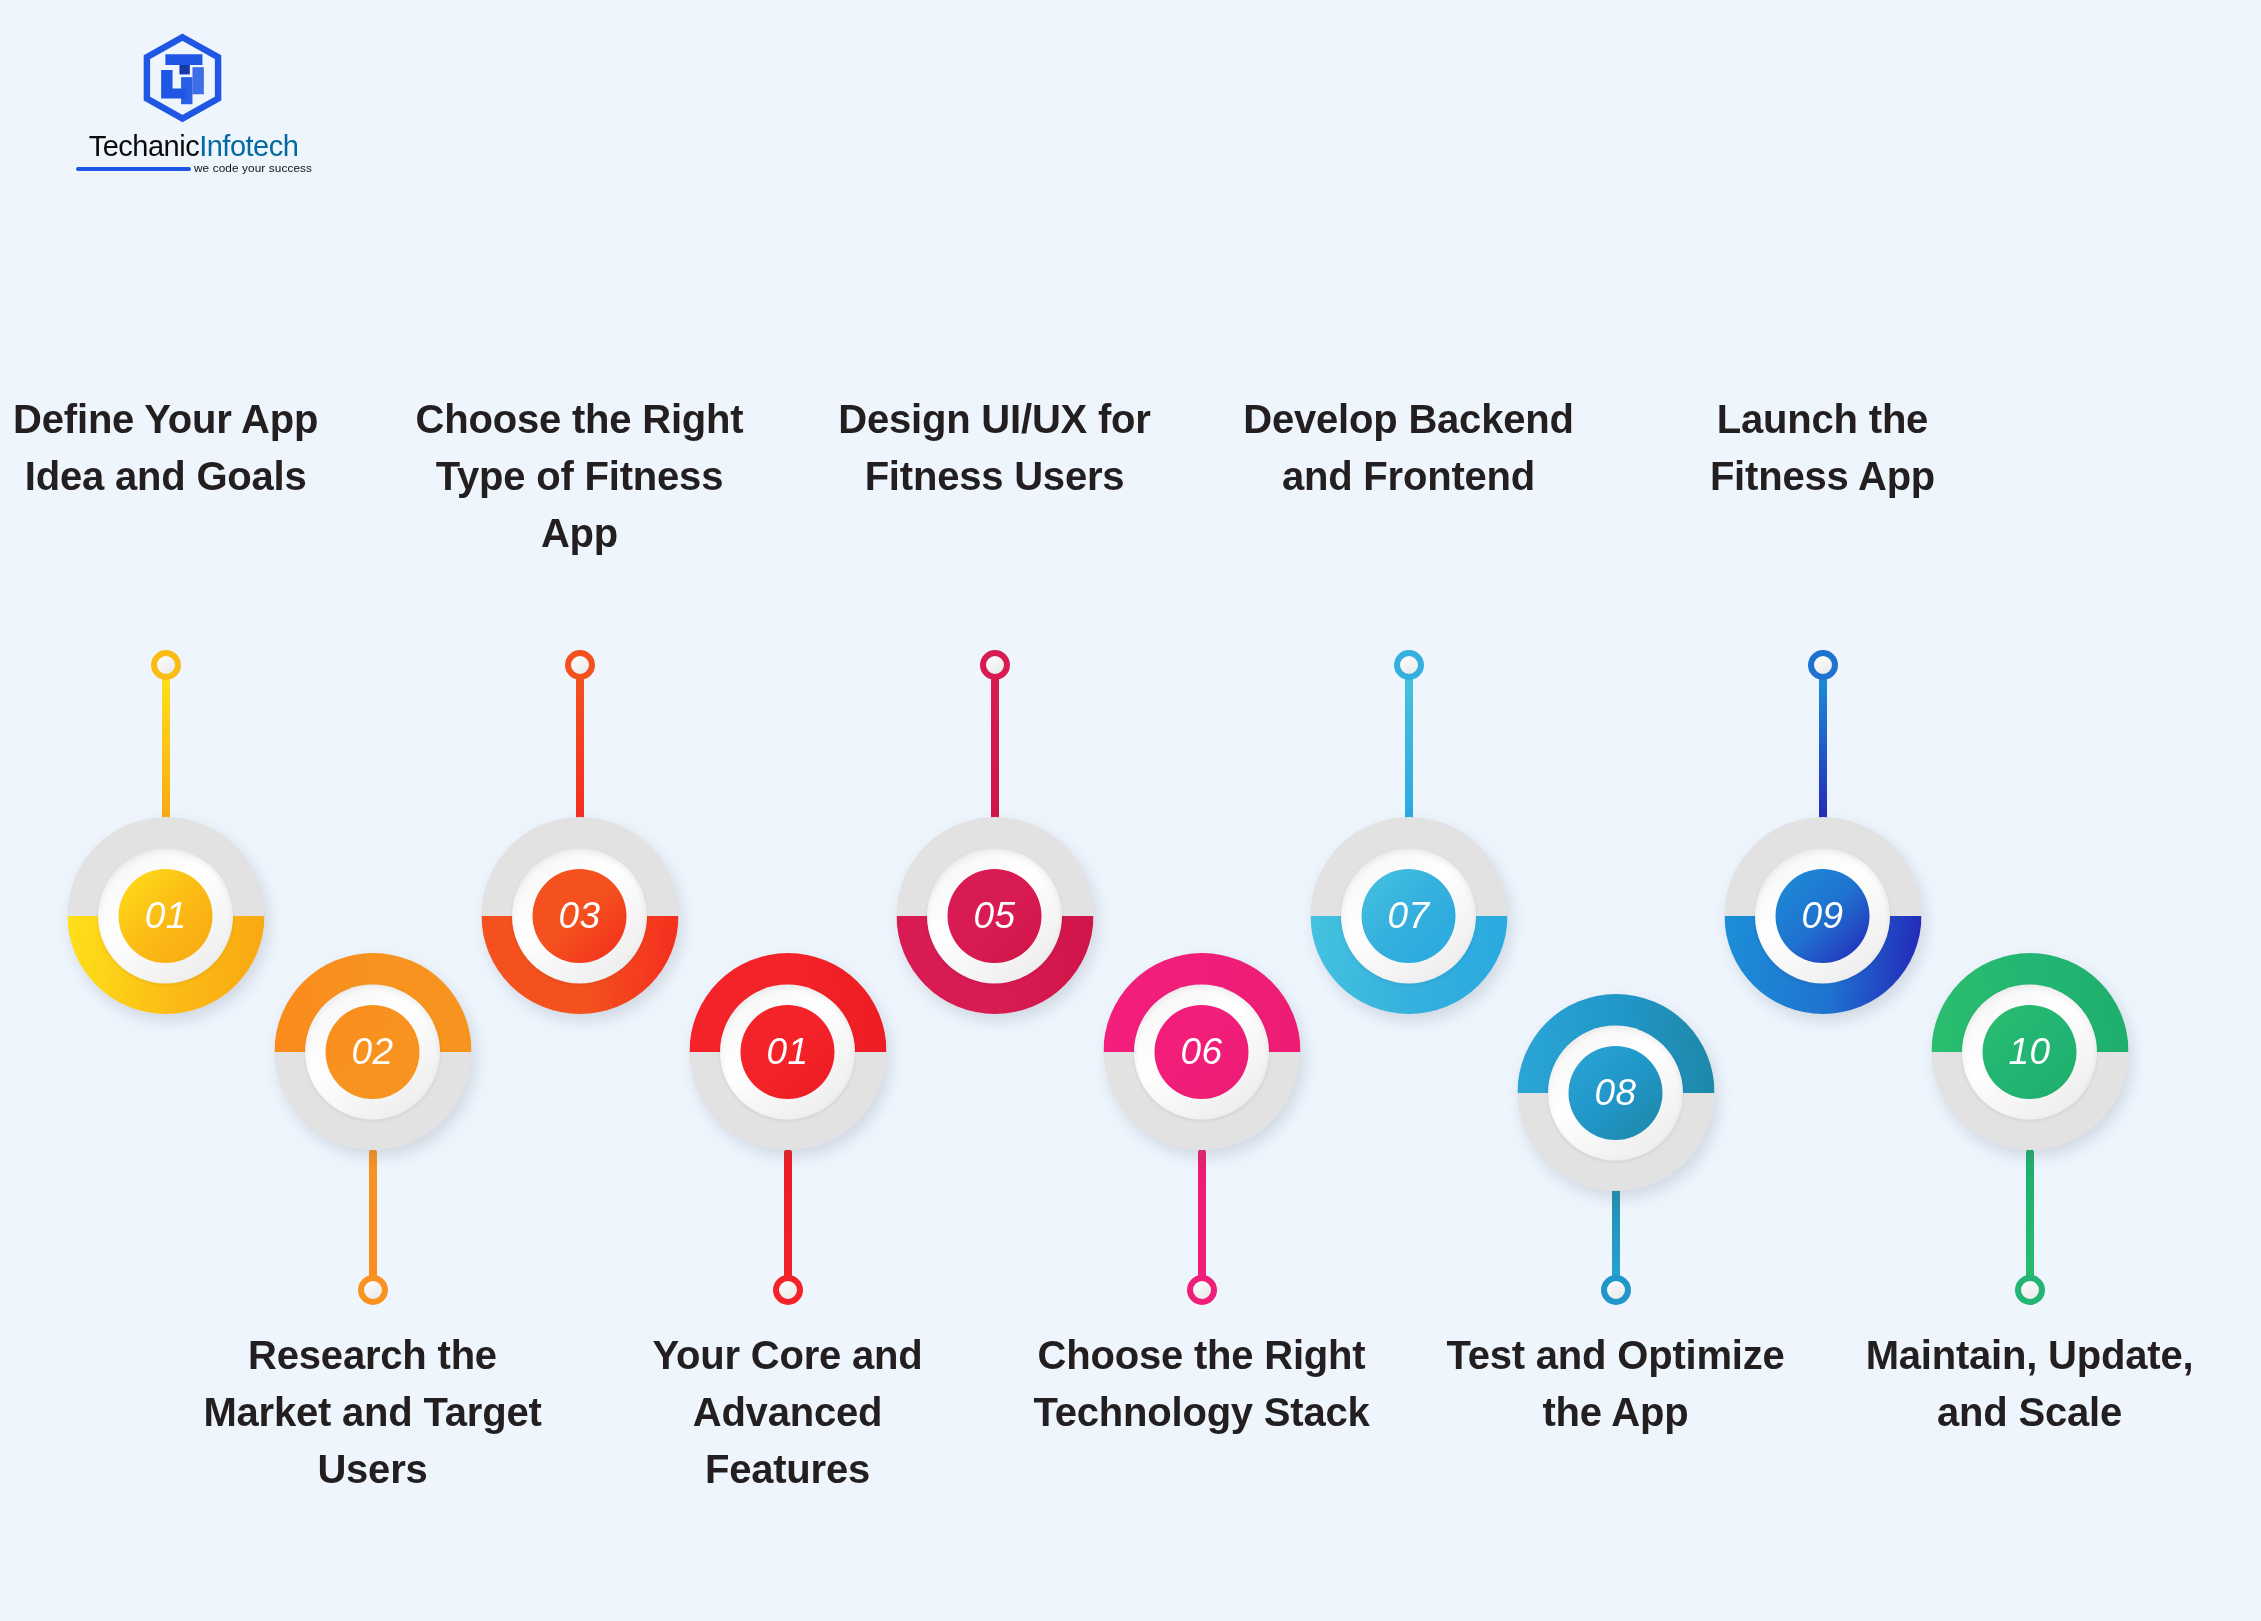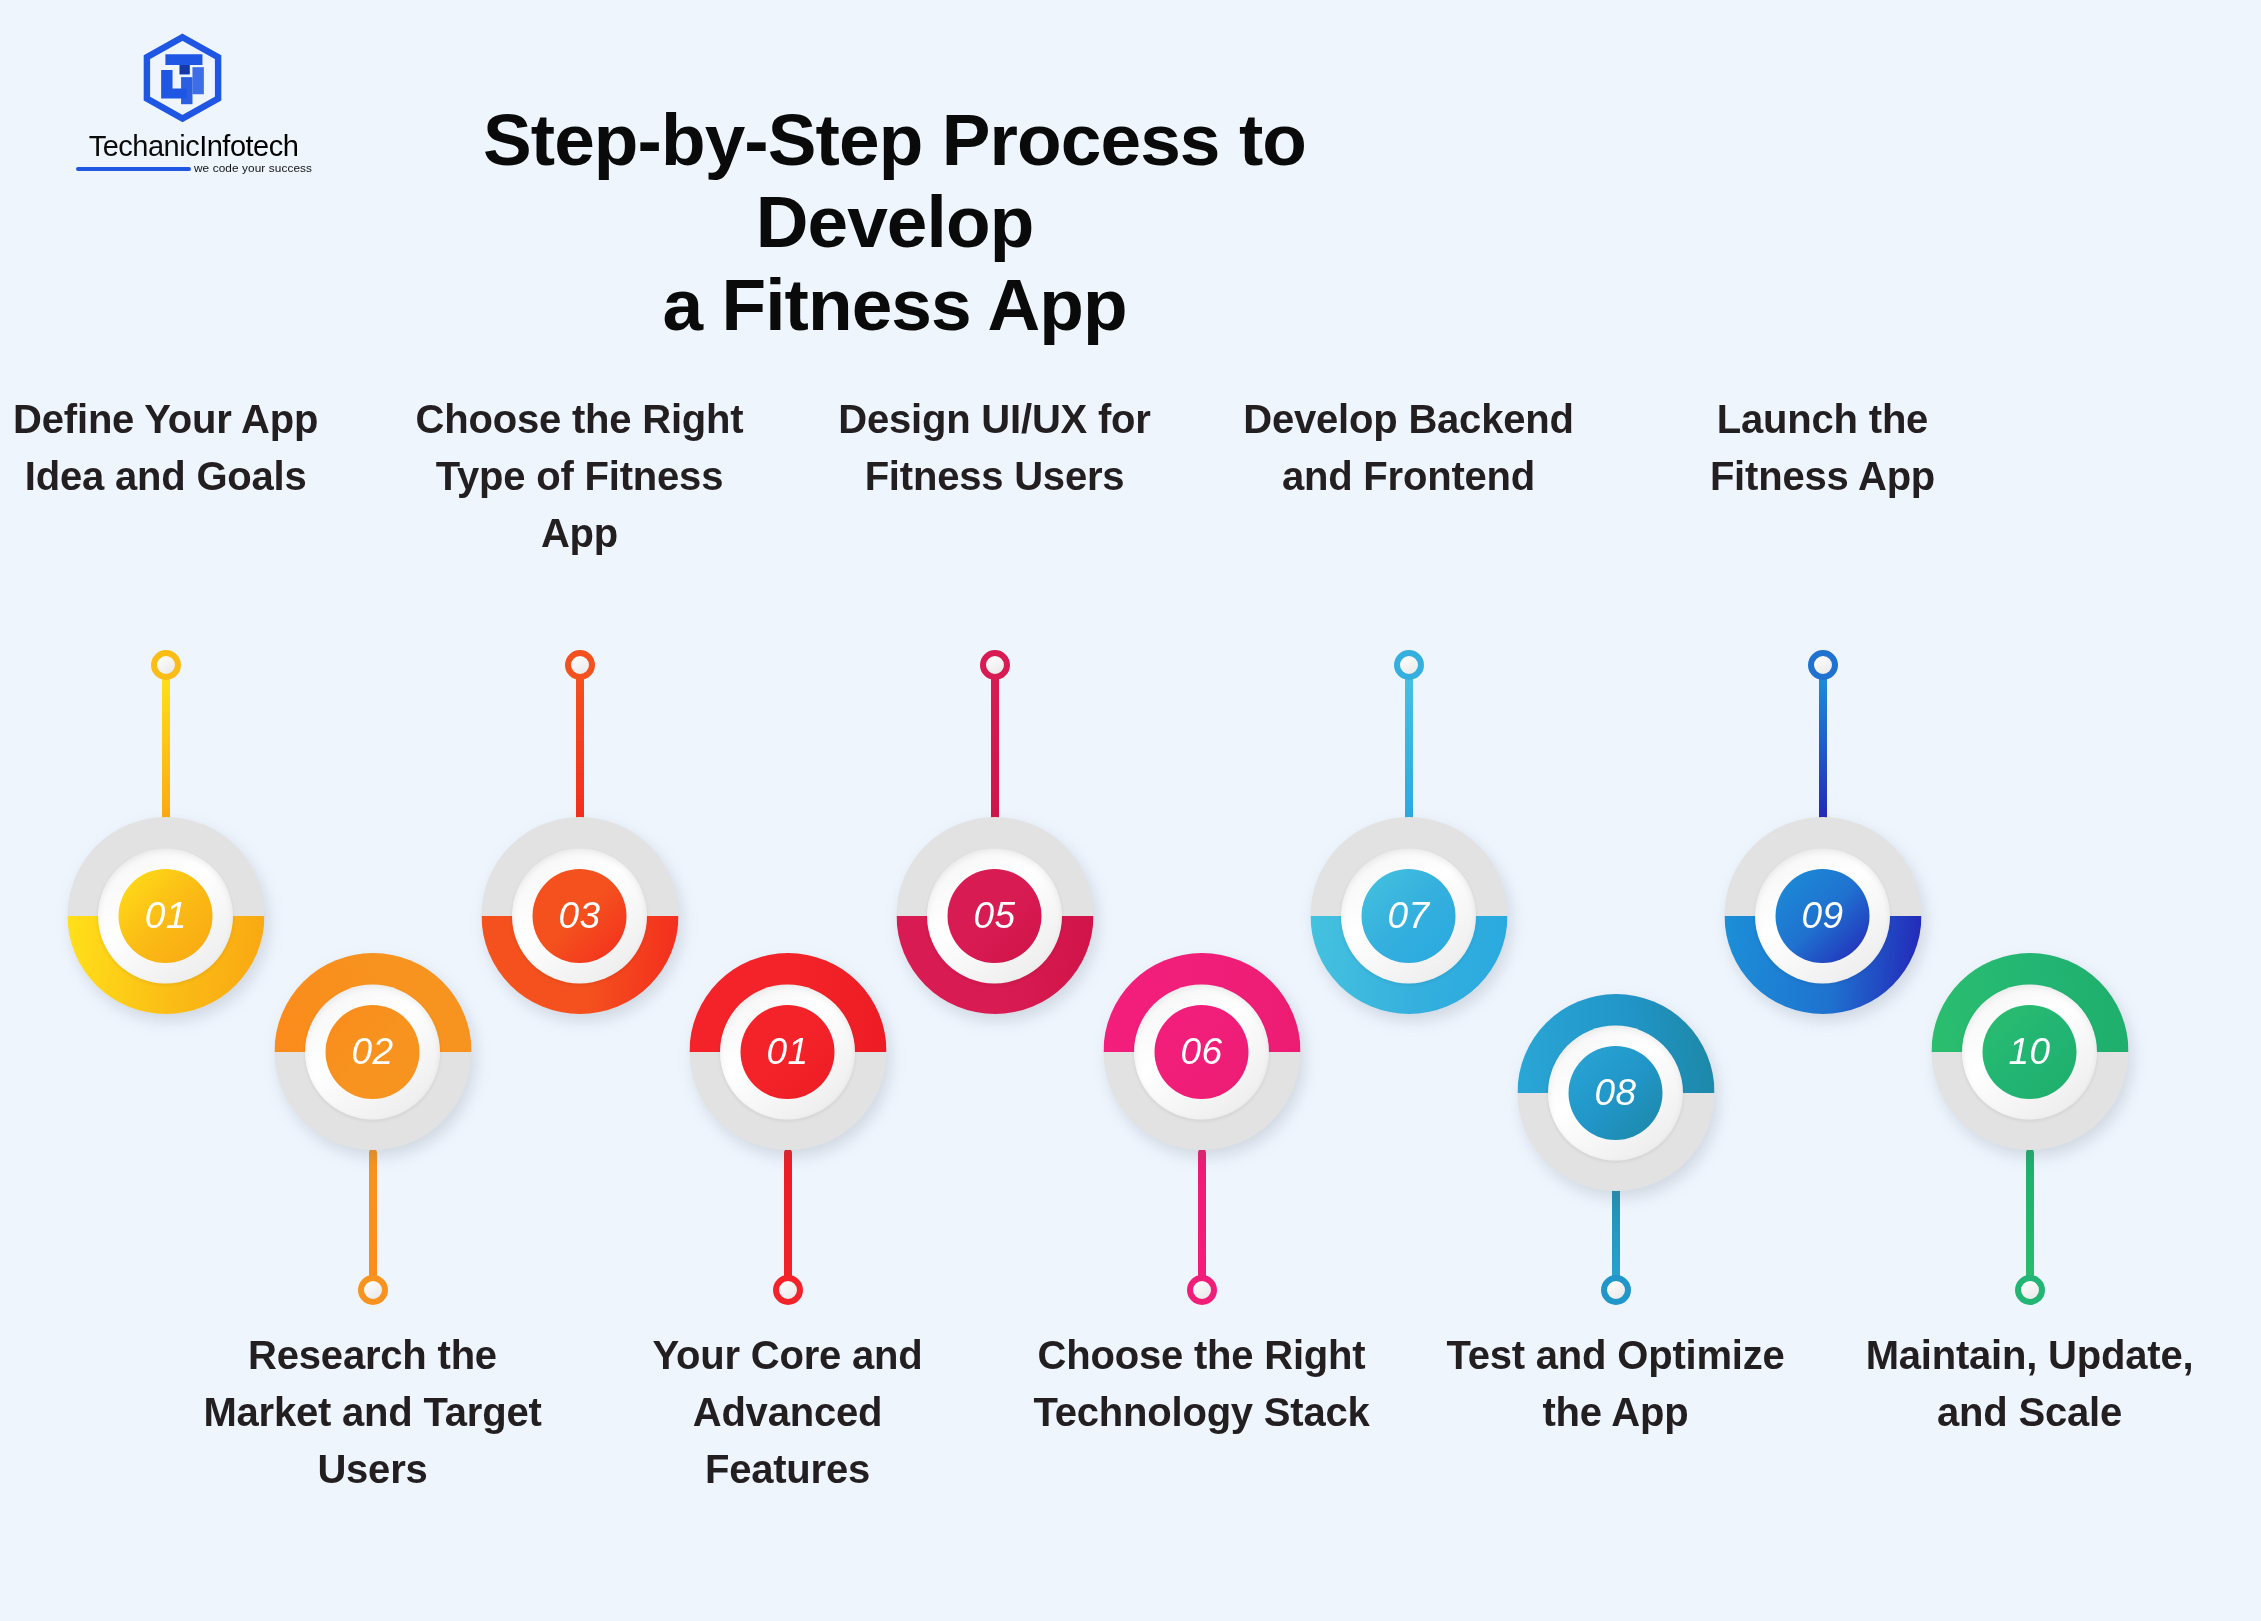--- a/index.html
+++ b/index.html
@@ -40,21 +40,21 @@
     top: 99px;
     width: 245px;
     text-align: center;
     font-size: 29px;
     font-weight: 400;
     letter-spacing: -0.5px;
     white-space: nowrap;
     line-height: 1;
   }
   .wm-dark { color: #0b0b0b; }
-  .wm-blue { color: #000000; }
+  .wm-blue { color: #0369a1; }
   #logo-rule {
     position: absolute;
     left: 4.7px;
     top: 134px;
     width: 115px;
     height: 4.2px;
     background: #1f56e3;
     border-radius: 2.4px;
   }
   #logo-tagline {
@@ -198,24 +198,20 @@
         <path d="M56 45 L70 45 L70 58 L56 58 Z" fill="#1639a8"></path>
       </svg>
     </div>
     <div id="logo-wordmark">
       <span class="wm-dark">Techanic</span><span class="wm-blue">Infotech</span>
     </div>
     <div id="logo-rule"></div>
     <div id="logo-tagline">we code your success</div>
   </div>
 
-  <h1 id="title">
-    <span class="ln">Step-by-Step Process to Develop</span>
-    <span class="ln">a Fitness App</span>
-  </h1>
 
   <div id="steps-layer">
       <div class="step up" style="left: -3.8px;">
         <div class="step-label" style="top: 391px;">Define Your App Idea and Goals</div>
         <div class="conn-stick" style="top: 674px; height: 151px; background: linear-gradient(rgb(255, 224, 26), rgb(249, 167, 18));"></div>
         <div class="conn-ring" style="top: 650px; border-color: rgb(251, 188, 21);"></div>
         <div class="node" style="top: 817px;">
           <div class="ring-outer">
             <div class="half" style="background: linear-gradient(95deg, rgb(255, 224, 26) 0%, rgb(251, 188, 21) 55%, rgb(249, 167, 18) 100%);"></div>
           </div>

